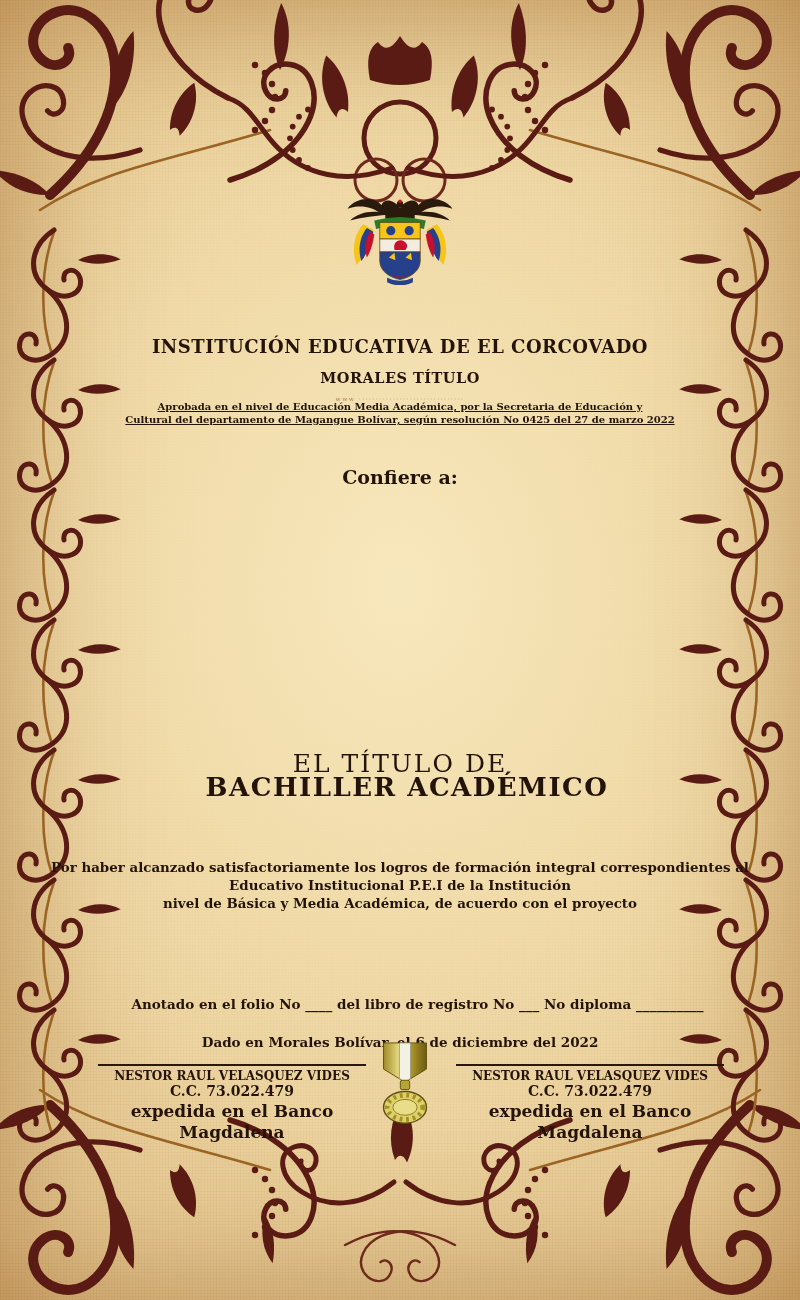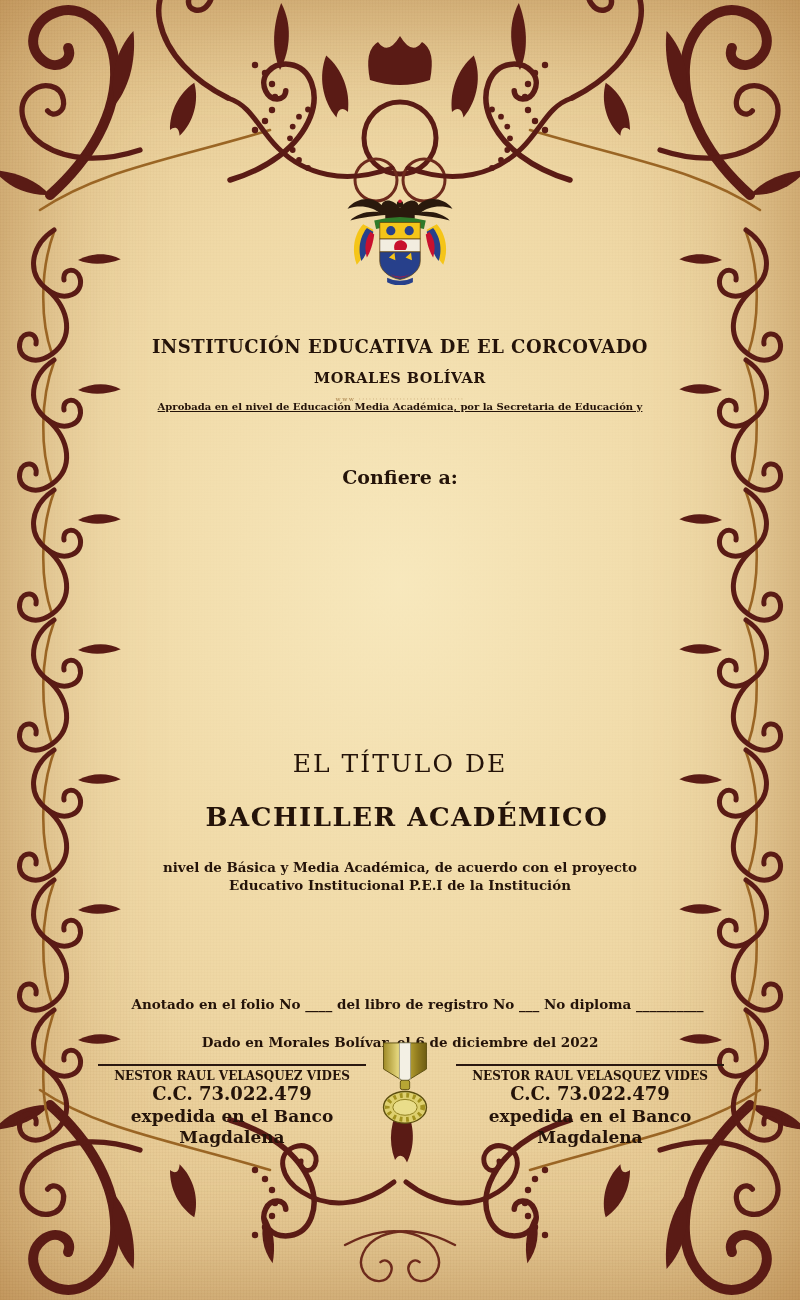--- a/index.html
+++ b/index.html
@@ -24,31 +24,31 @@
   .oF {fill:#5a1b15; stroke:none;}
 
   .abs{position:absolute;left:0;right:0;text-align:center;white-space:nowrap;}
   .emblem{position:absolute;left:344px;top:193px;width:112px;height:92px;}
   .institution{top:336px;font-size:18px;font-weight:bold;letter-spacing:.5px;}
   .location{top:369px;font-size:14.5px;font-weight:bold;letter-spacing:.5px;}
   .watermark{top:395px;font-size:6px;letter-spacing:1.5px;color:rgba(141,96,40,.75);}
   .approval{top:401px;font-size:10px;font-weight:bold;line-height:1.25;text-decoration:underline;}
   .confiere{top:466px;font-size:19px;font-weight:bold;text-align:center;}
   .title1{top:749px;font-size:25px;font-weight:normal;letter-spacing:2px;}
-  .title2{top:802px;font-size:26px;font-weight:bold;letter-spacing:1.5px;margin-left:14px;}
+  .title2{top:772px;font-size:26px;font-weight:bold;letter-spacing:1.5px;margin-left:14px;}
   .bodytext{top:858px;font-size:13.4px;font-weight:bold;line-height:1.35;}
   .issued{top:1034px;font-size:13.5px;font-weight:bold;}
   .registry{top:996px;font-size:13.5px;font-weight:bold;padding-left:35px;}
   .medal{position:absolute;left:377px;top:1041px;width:56px;height:86px;}
   .sig{position:absolute;top:1064px;width:300px;text-align:center;font-weight:bold;}
   .sig-left{left:82px;}
   .sig-right{left:440px;}
   .sig-line{height:0;border-top:2px solid #2a1810;width:268px;margin:0 auto 3px auto;}
   .sig-name{font-size:12px;line-height:1.2;}
-  .sig-cc{font-size:18px;line-height:1.25;}
+  .sig-cc{font-size:14px;line-height:1.25;}
   .sig-note{font-size:17px;line-height:1.25;}
 </style>
 </head>
 <body>
 
 <div class="certificate">
 
   <svg class="ornaments" viewBox="0 0 800 1300" aria-hidden="true">
     <defs>
       <path id="curl" d="M0 0 C34 -4 66 -18 82 -44 C94 -64 90 -88 72 -94 C56 -99 42 -88 46 -74 C49 -63 62 -62 64 -71" fill="none"></path>
@@ -148,35 +148,37 @@
     </g>
     <circle cx="50" cy="41" r="5" fill="#27408b"></circle>
     <circle cx="70" cy="41" r="5" fill="#27408b"></circle>
     <path fill="#c8102e" d="M54 62 C52 54 58 50 63 52 C68 54 69 58 66 62 Z"></path>
     <path fill="#f5c518" d="M48 70 l6 -5 l1 8 Z M66 70 l6 -5 l1 8 Z"></path>
     <path fill="#c8102e" d="M50 88 C55 92 65 92 70 88 C66 93 54 93 50 88 Z"></path>
     <path fill="#27408b" d="M46 92 Q60 99 74 92 L74 97 Q60 104 46 97 Z"></path>
   </svg>
 
   <div class="abs institution">INSTITUCIÓN EDUCATIVA DE EL CORCOVADO</div>
-  <div class="abs location">MORALES BOLÍVAR</div>
+  <div class="abs location">MORALES TÍTULO</div>
   <div class="abs watermark">www ·······························</div>
 
   <div class="abs approval">
     <div>Aprobada en el nivel de Educación Media Académica, por la Secretaria de Educación y</div>
+    <div>Cultural del departamento de Magangue Bolívar, según resolución No 0425 del 27 de marzo 2022</div>
   </div>
 
   <div class="abs confiere">Confiere a:</div>
 
   <div class="abs title1">EL TÍTULO DE</div>
   <div class="abs title2">BACHILLER ACADÉMICO</div>
 
   <div class="abs bodytext">
+    <div>Por haber alcanzado satisfactoriamente los logros de formación integral correspondientes al</div>
+    <div>Educativo Institucional P.E.I de la Institución</div>
     <div>nivel de Básica y Media Académica, de acuerdo con el proyecto</div>
-    <div>Educativo Institucional P.E.I de la Institución</div>
   </div>
 
   <div class="abs issued">Dado en Morales Bolívar, el 6 de diciembre del 2022</div>
   <div class="abs registry">Anotado en el folio No ____ del libro de registro No ___ No diploma __________</div>
 
   <svg class="medal" viewBox="0 0 60 92" aria-hidden="true">
     <defs>
       <linearGradient id="goldGrad" x1="0" y1="0" x2="1" y2="0">
         <stop offset="0" stop-color="#a08b28"></stop>
         <stop offset="0.35" stop-color="#e6d87f"></stop>

